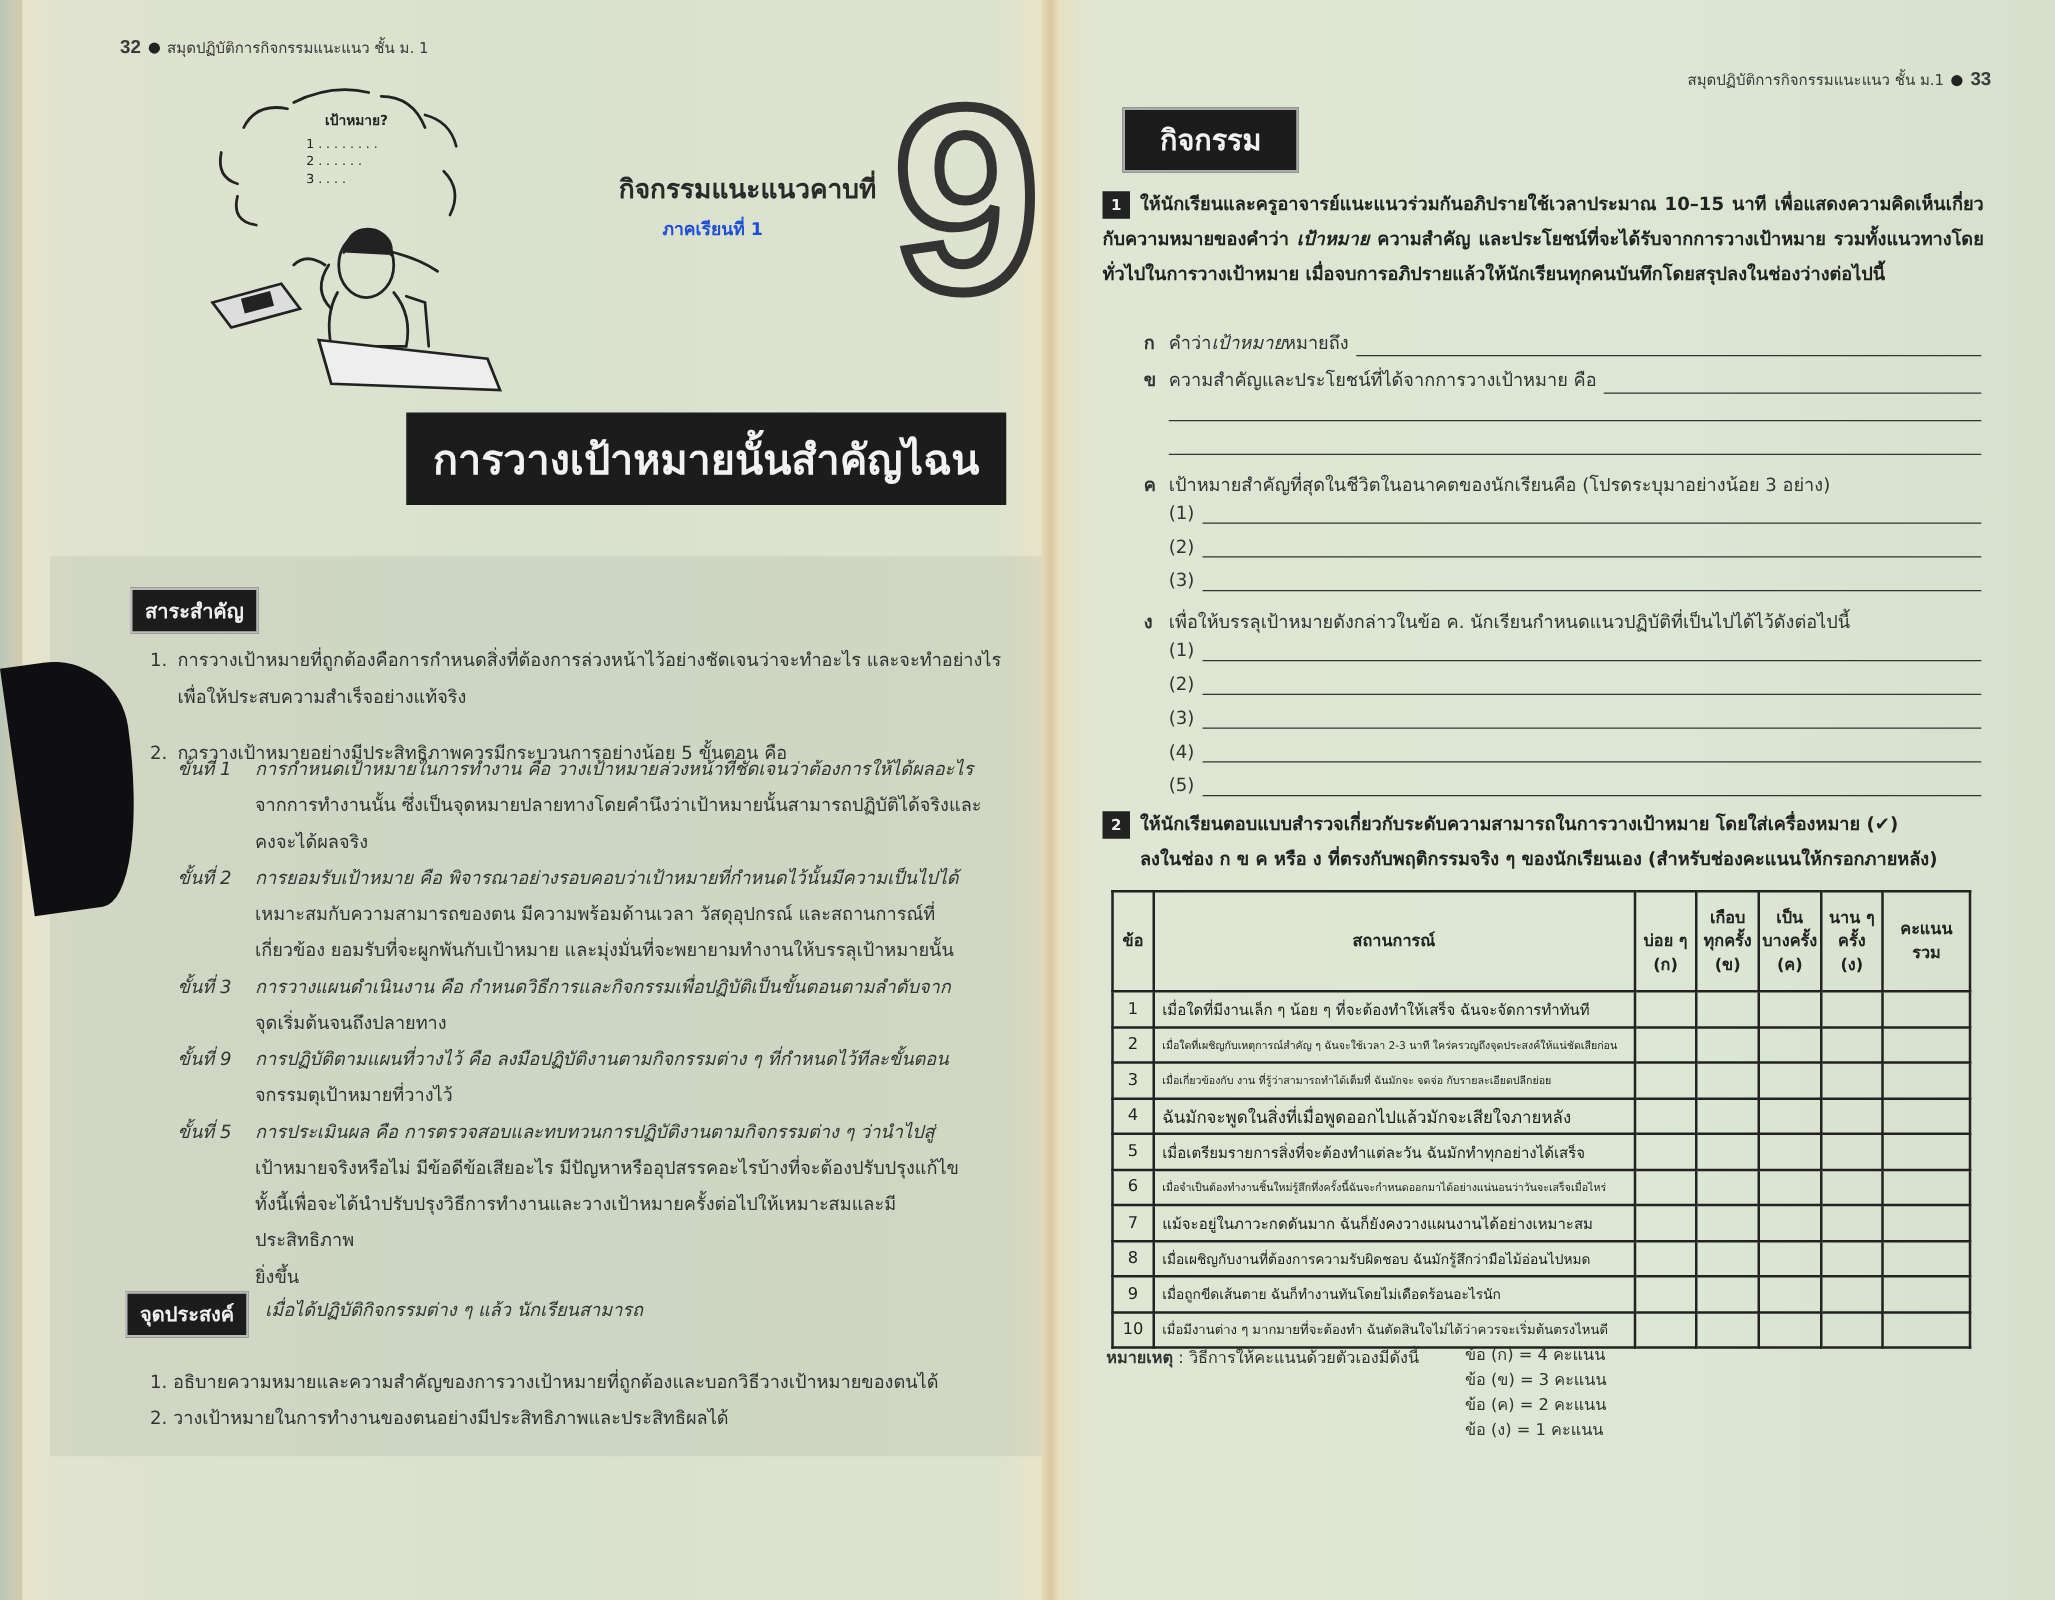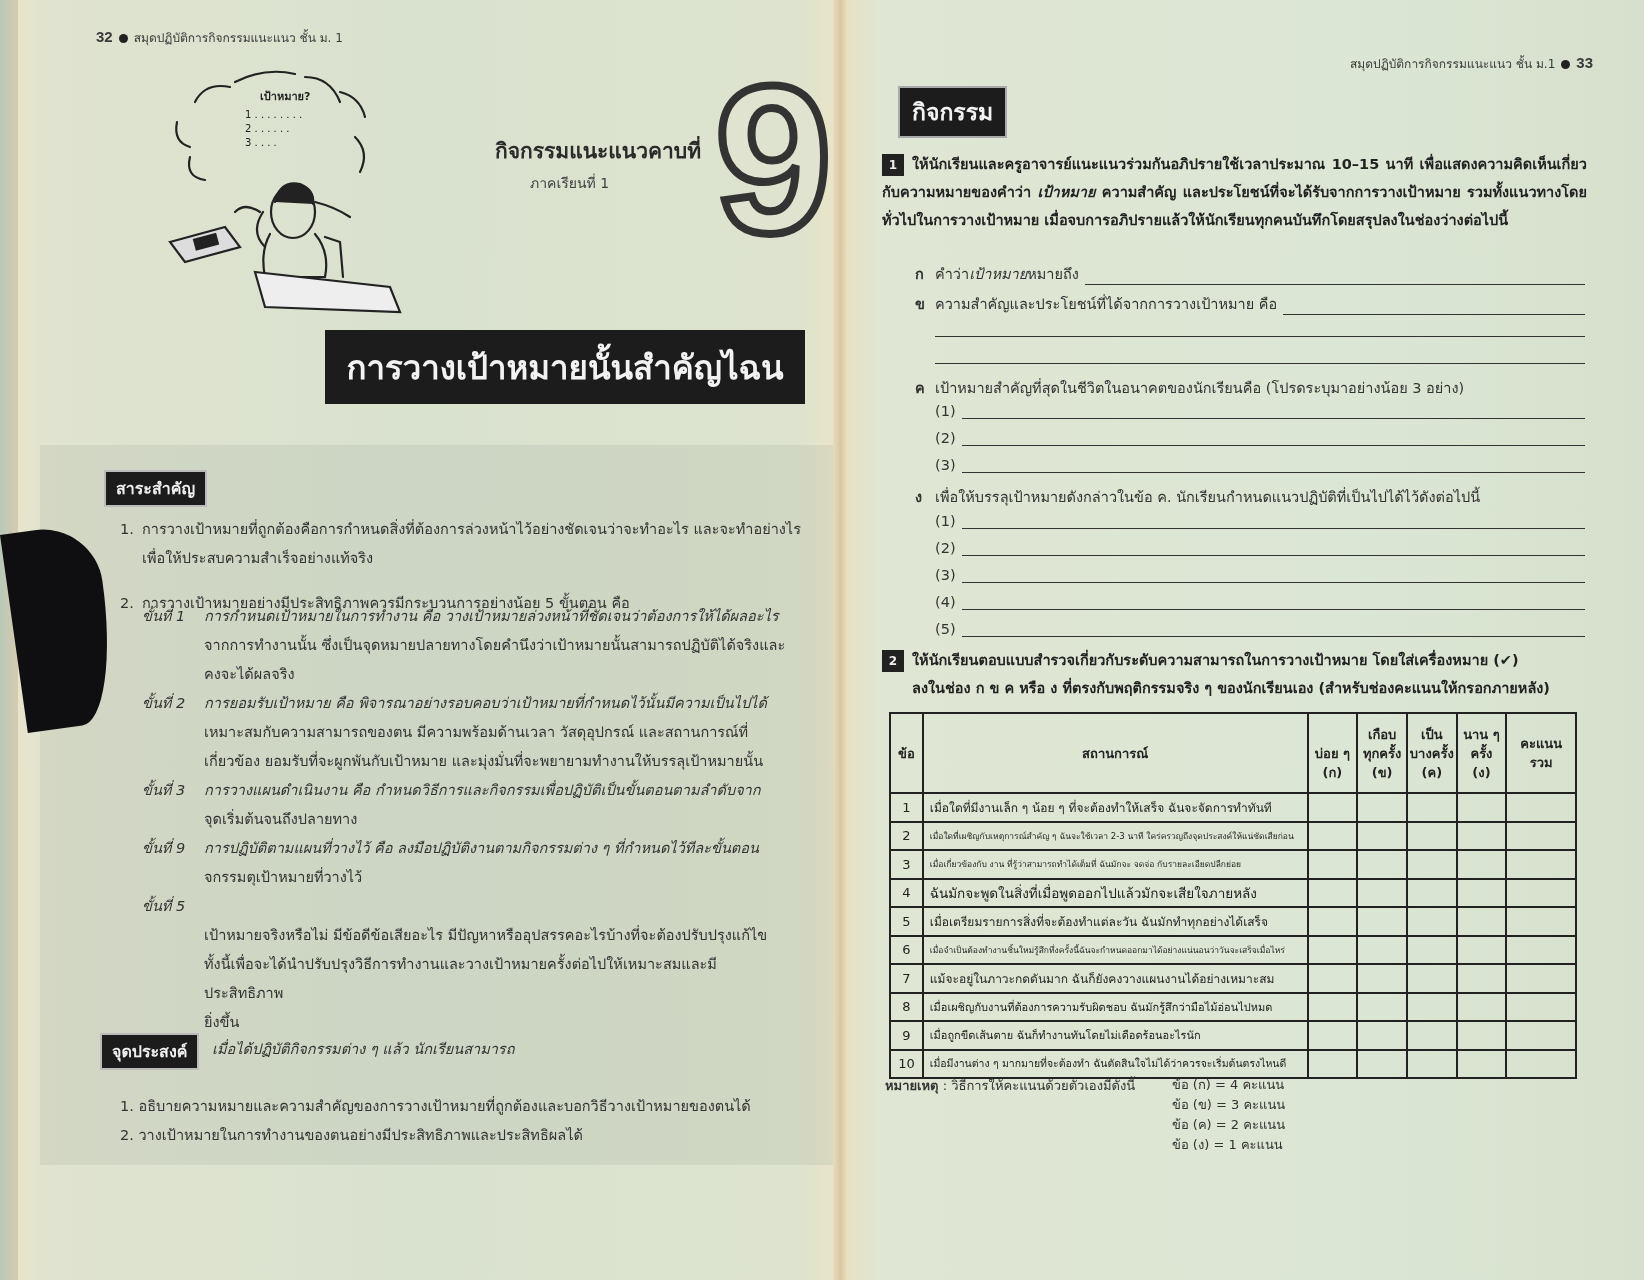--- a/index.html
+++ b/index.html
@@ -27,21 +27,21 @@
     transform:rotate(-8deg); transform-origin:left top;
   }
 
   .runhead { position:absolute; font-size:12px; color:#3a3a3a; }
   .runhead b { font-family:"Liberation Sans", sans-serif; font-size:15px; font-weight:bold; }
   .dot { display:inline-block; width:9px; height:9px; background:#222; border-radius:50%; margin:0 6px; vertical-align:middle; }
 
   
   .illus { position:absolute; left:165px; top:62px; width:260px; height:260px; }
   .lesson-label { position:absolute; left:495px; top:134px; font-size:21px; font-weight:bold; color:#2a2a2a; }
-  .term-label { position:absolute; left:530px; top:172px; font-size:14px; font-weight:normal; color:#404040; }
+  .term-label { position:absolute; left:530px; top:172px; font-size:14px; font-weight:bold; color:#1d4ed8; }
   .big-num {
     position:absolute; left:715px; top:60px; font-family:"Liberation Sans", sans-serif;
     font-size:210px; line-height:200px; font-weight:bold; color:#dfe3cf;
     -webkit-text-stroke:8px #333; letter-spacing:0;
   }
   .title-banner {
     position:absolute; left:325px; top:330px; width:480px; height:74px;
     background:#1c1c1c; color:#f2f2f2; font-size:33px; font-weight:bold;
     display:flex; align-items:center; justify-content:center; box-sizing:border-box;
   }
@@ -53,21 +53,21 @@
   .para { position:absolute; font-size:14.5px; line-height:29px; color:#333; }
   .para .num { display:inline-block; width:22px; }
   .step { position:absolute; font-size:14.5px; line-height:29px; color:#333; }
   .step .lbl { position:absolute; left:0; font-style:italic; width:70px; }
   .step .txt { position:absolute; left:62px; width:590px; }
   .step .txt i { font-style:italic; }
 
   
   .activity-tag {
     position:absolute; left:898px; top:86px; background:#1c1c1c; color:#f2f2f2;
-    font-size:23px; font-weight:bold; padding:6px 12px; border:2px solid #aaa;
+    font-size:23px; font-weight:bold; padding:6px 28px; border:2px solid #aaa;
   }
   .numbox {
     display:inline-block; width:22px; height:22px; background:#222; color:#eee;
     font-size:12px; font-weight:bold; text-align:center; line-height:22px; margin-right:8px; vertical-align:middle;
   }
   .instr { position:absolute; left:882px; width:705px; font-size:14.5px; line-height:28px; font-weight:bold; color:#222; text-align:justify; }
   .instr i { font-style:italic; font-weight:bold; }
   .q { position:absolute; font-size:14.5px; color:#333; display:flex; align-items:flex-end; }
   .q .letter { font-weight:bold; width:20px; }
   .q .line { flex:1; border-bottom:1.5px solid #333; margin-left:6px; height:14px; }
@@ -154,21 +154,21 @@
 <div class="step" style="left:142px;top:776px;">
   <span class="lbl">ขั้นที่  3</span>
   <div class="txt"><i>การวางแผนดำเนินงาน  คือ  กำหนดวิธีการและกิจกรรมเพื่อปฏิบัติเป็นขั้นตอนตามลำดับจาก</i><br><span>จุดเริ่มต้นจนถึงปลายทาง</span></div>
 </div>
 <div class="step" style="left:142px;top:834px;">
   <span class="lbl">ขั้นที่  9</span>
   <div class="txt"><i>การปฏิบัติตามแผนที่วางไว้  คือ  ลงมือปฏิบัติงานตามกิจกรรมต่าง ๆ ที่กำหนดไว้ทีละขั้นตอน</i><br><span>จกรรมตุเป้าหมายที่วางไว้</span></div>
 </div>
 <div class="step" style="left:142px;top:892px;">
   <span class="lbl">ขั้นที่  5</span>
-  <div class="txt"><br><span>เป้าหมายจริงหรือไม่  มีข้อดีข้อเสียอะไร  มีปัญหาหรืออุปสรรคอะไรบ้างที่จะต้องปรับปรุงแก้ไข</span><br><span>ทั้งนี้เพื่อจะได้นำปรับปรุงวิธีการทำงานและวางเป้าหมายครั้งต่อไปให้เหมาะสมและมีประสิทธิภาพ</span><br><span>ยิ่งขึ้น</span></div>
+  <div class="txt"><i>การประเมินผล  คือ  การตรวจสอบและทบทวนการปฏิบัติงานตามกิจกรรมต่าง ๆ  ว่านำไปสู่</i><br><span>เป้าหมายจริงหรือไม่  มีข้อดีข้อเสียอะไร  มีปัญหาหรืออุปสรรคอะไรบ้างที่จะต้องปรับปรุงแก้ไข</span><br><span>ทั้งนี้เพื่อจะได้นำปรับปรุงวิธีการทำงานและวางเป้าหมายครั้งต่อไปให้เหมาะสมและมีประสิทธิภาพ</span><br><span>ยิ่งขึ้น</span></div>
 </div>
 
 <div class="tag" style="left:100px;top:1033px;">จุดประสงค์</div>
 <div class="para" style="left:212px;top:1035px;font-style:italic;">เมื่อได้ปฏิบัติกิจกรรมต่าง ๆ แล้ว  นักเรียนสามารถ</div>
 <div class="para" style="left:120px;top:1092px;width:700px;">
   <span>1.  อธิบายความหมายและความสำคัญของการวางเป้าหมายที่ถูกต้องและบอกวิธีวางเป้าหมายของตนได้</span><br>
   <span>2.  วางเป้าหมายในการทำงานของตนอย่างมีประสิทธิภาพและประสิทธิผลได้</span>
 </div>
 
 <div class="thumb"></div>

